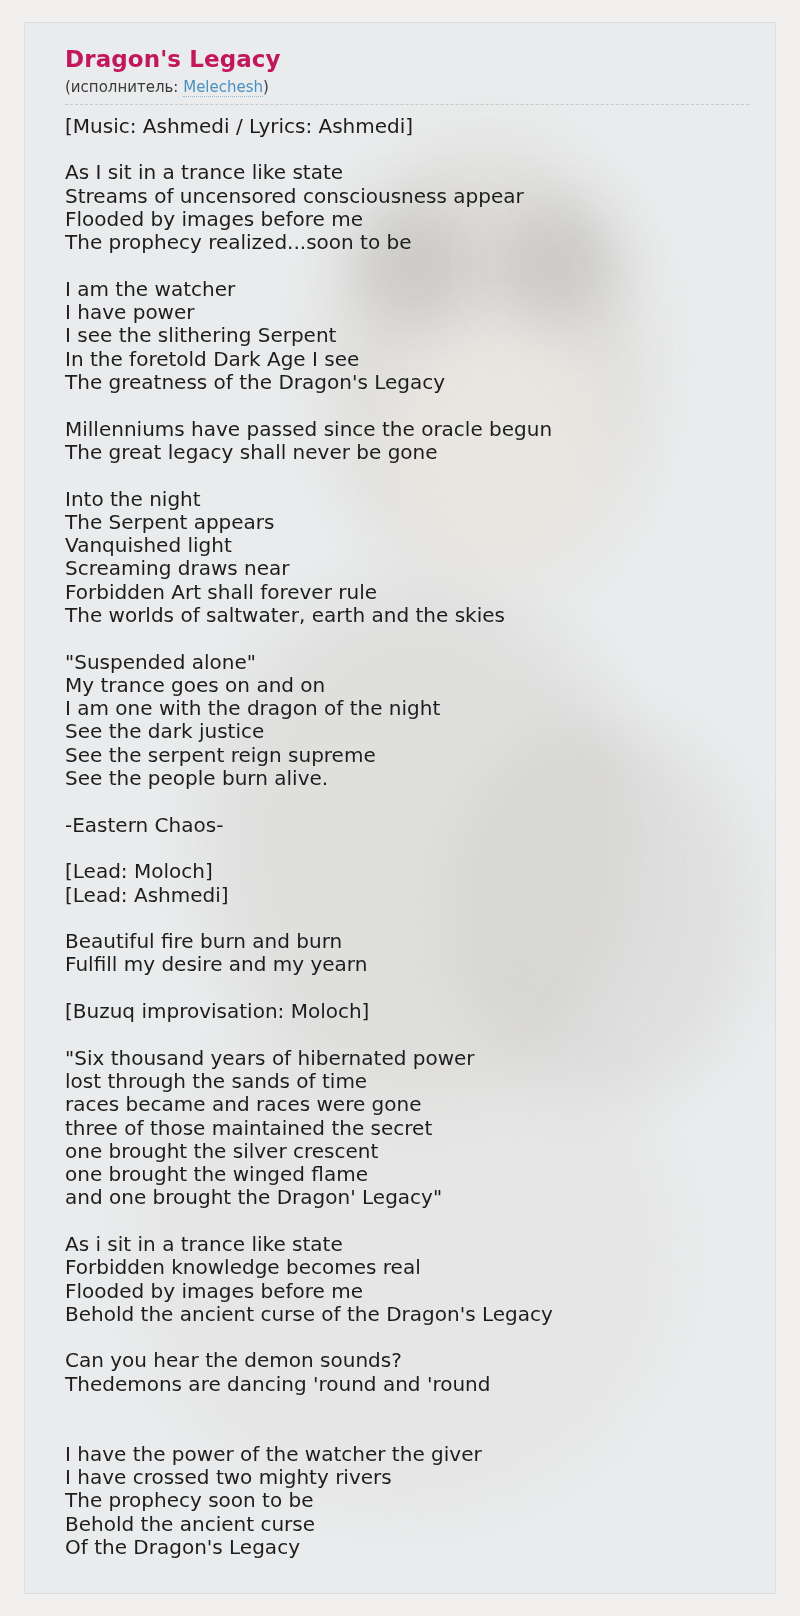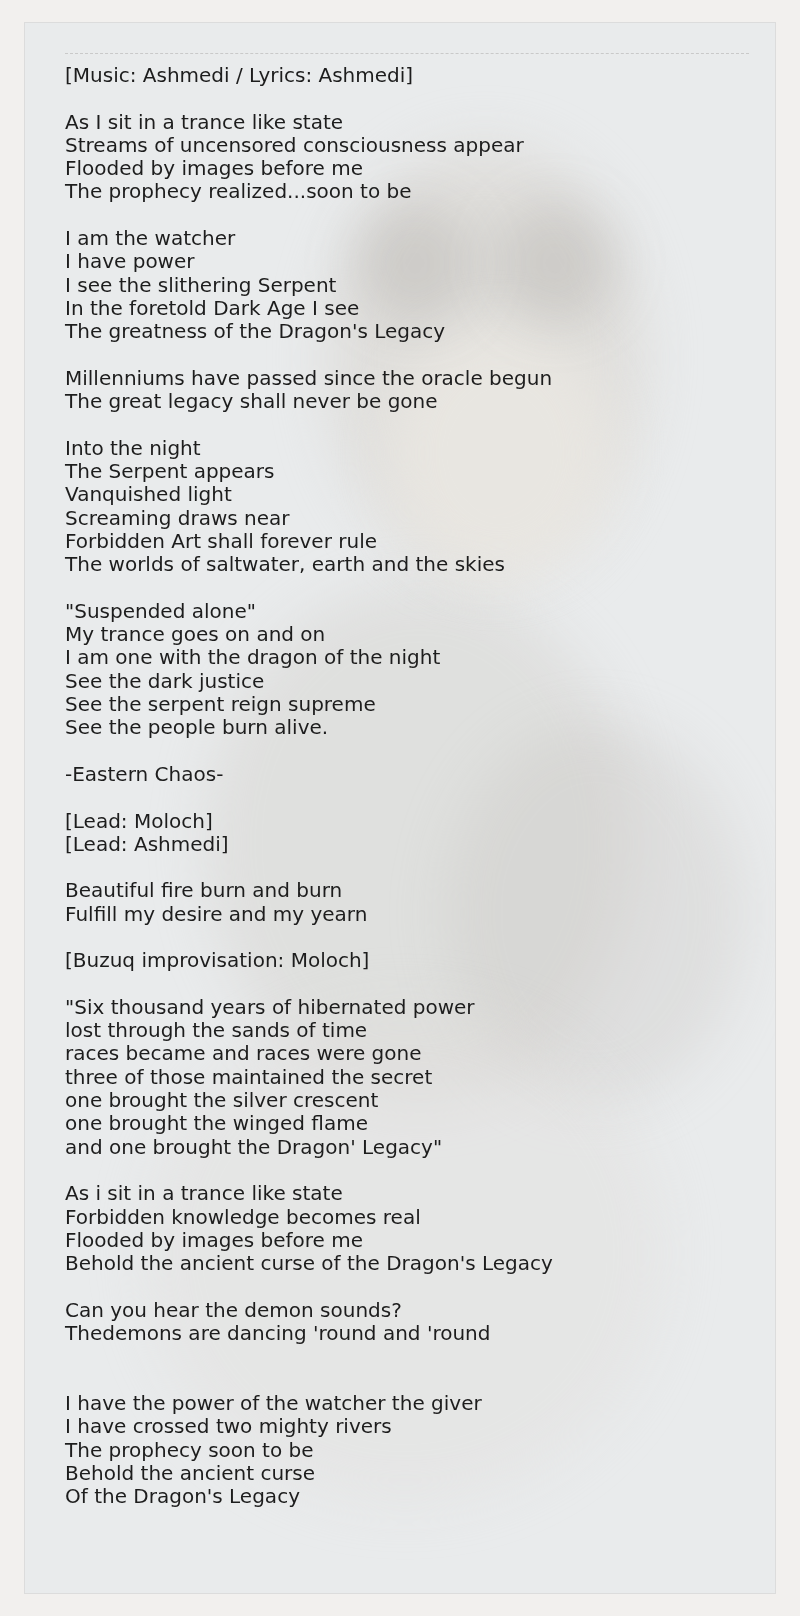--- a/index.html
+++ b/index.html
@@ -104,21 +104,25 @@
       <div class="blob b1"></div>
       <div class="blob b3"></div>
       <div class="blob b4"></div>
       <div class="blob b5"></div>
       <div class="blob b2"></div>
       <div class="blob b6"></div>
       <div class="blob b7"></div>
     </div>
 
     <div class="content">
+      <h1 class="song-title">Dragon's Legacy</h1>
 
+      <div class="artist-line">
+        <span class="paren">(исполнитель: </span><a class="artist-link" href="#">Melechesh</a><span class="paren">)</span>
+      </div>
 
       <hr class="divider">
 
       <div class="lyrics">[Music: Ashmedi / Lyrics: Ashmedi]
 
 As I sit in a trance like state
 Streams of uncensored consciousness appear
 Flooded by images before me
 The prophecy realized...soon to be
 

